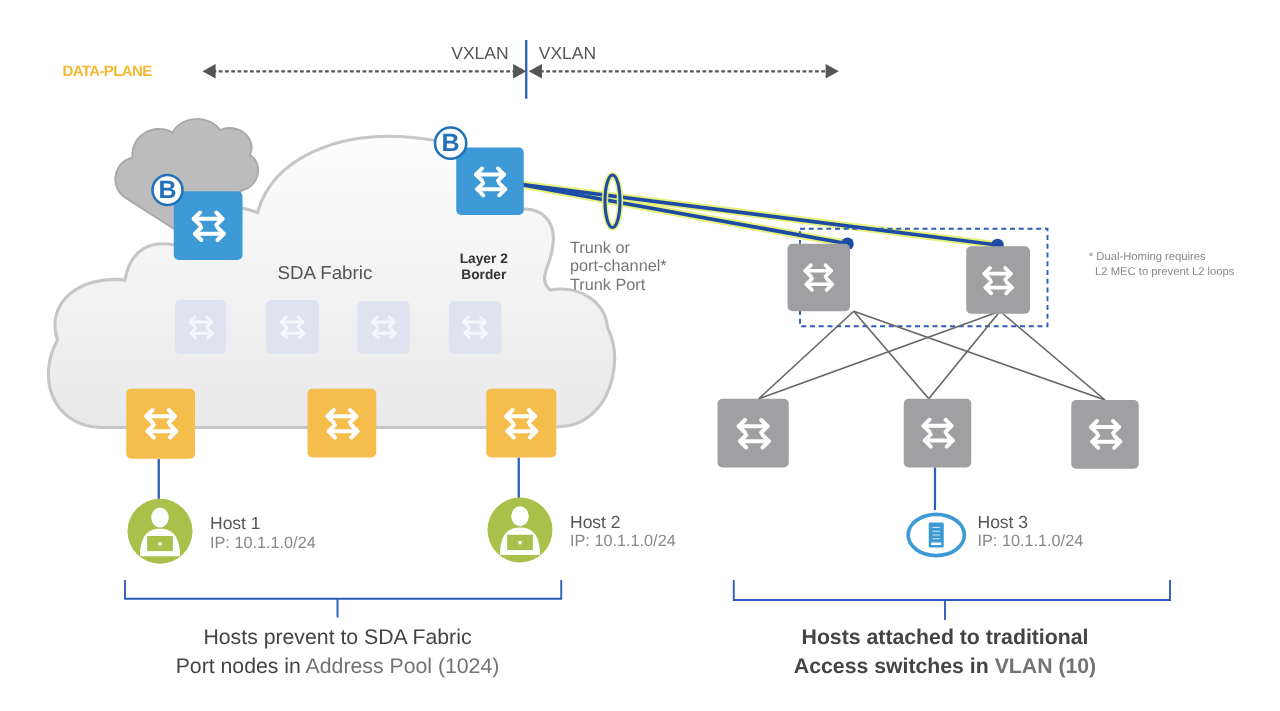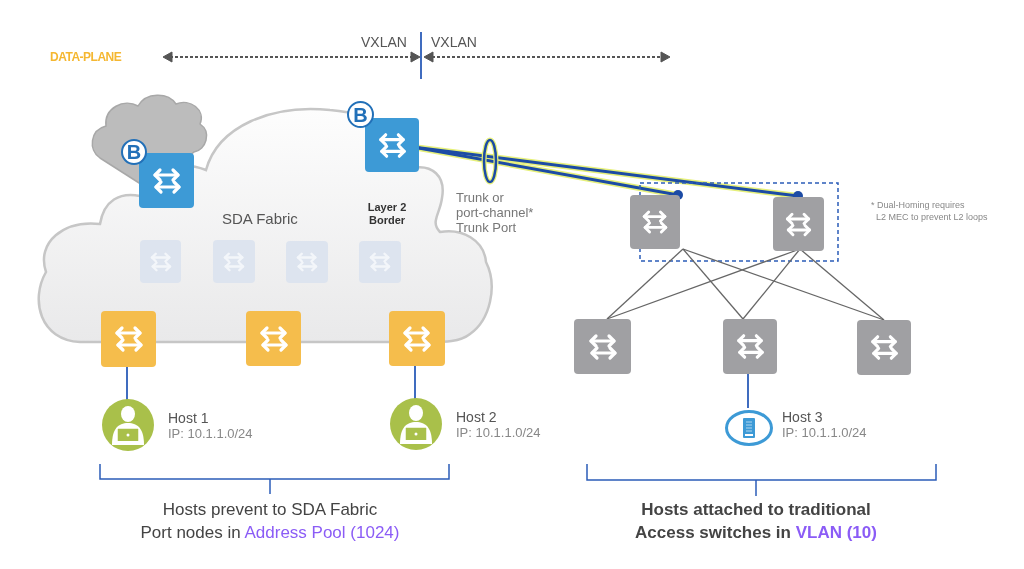--- a/index.html
+++ b/index.html
@@ -8,21 +8,21 @@
   .lbl { position:absolute; white-space:nowrap; font-family:"Liberation Sans", sans-serif; }
   .dp { color:#f5b731; font-weight:bold; font-size:12px; letter-spacing:-0.5px; }
   .zone { color:#555; font-size:14px; }
   .fab { color:#555; font-size:15px; }
   .l2b { color:#333; font-weight:bold; font-size:11px; text-align:center; line-height:13px; }
   .trunk { color:#777; font-size:13px; line-height:15px; }
   .note { color:#888; font-size:9px; line-height:12px;margin-left:30px; }
   .hname { color:#555; font-size:14px; line-height:15px; }
   .hip { color:#888; font-size:13px; line-height:15px; }
   .cap { color:#444; font-size:17px; text-align:center; line-height:23px; }
-  .cap .hl { color:#8b5cf6; }
+  .cap .hl { color:#737373; }
 </style>
 </head>
 <body>
 
 <svg id="diagram" width="1024" height="569" viewBox="0 0 1024 569">
   <defs>
     <linearGradient id="cloudGrad" x1="0" y1="0" x2="0" y2="1">
       <stop offset="0" stop-color="#fdfdfd"></stop>
       <stop offset="1" stop-color="#e9e9ea"></stop>
     </linearGradient>

